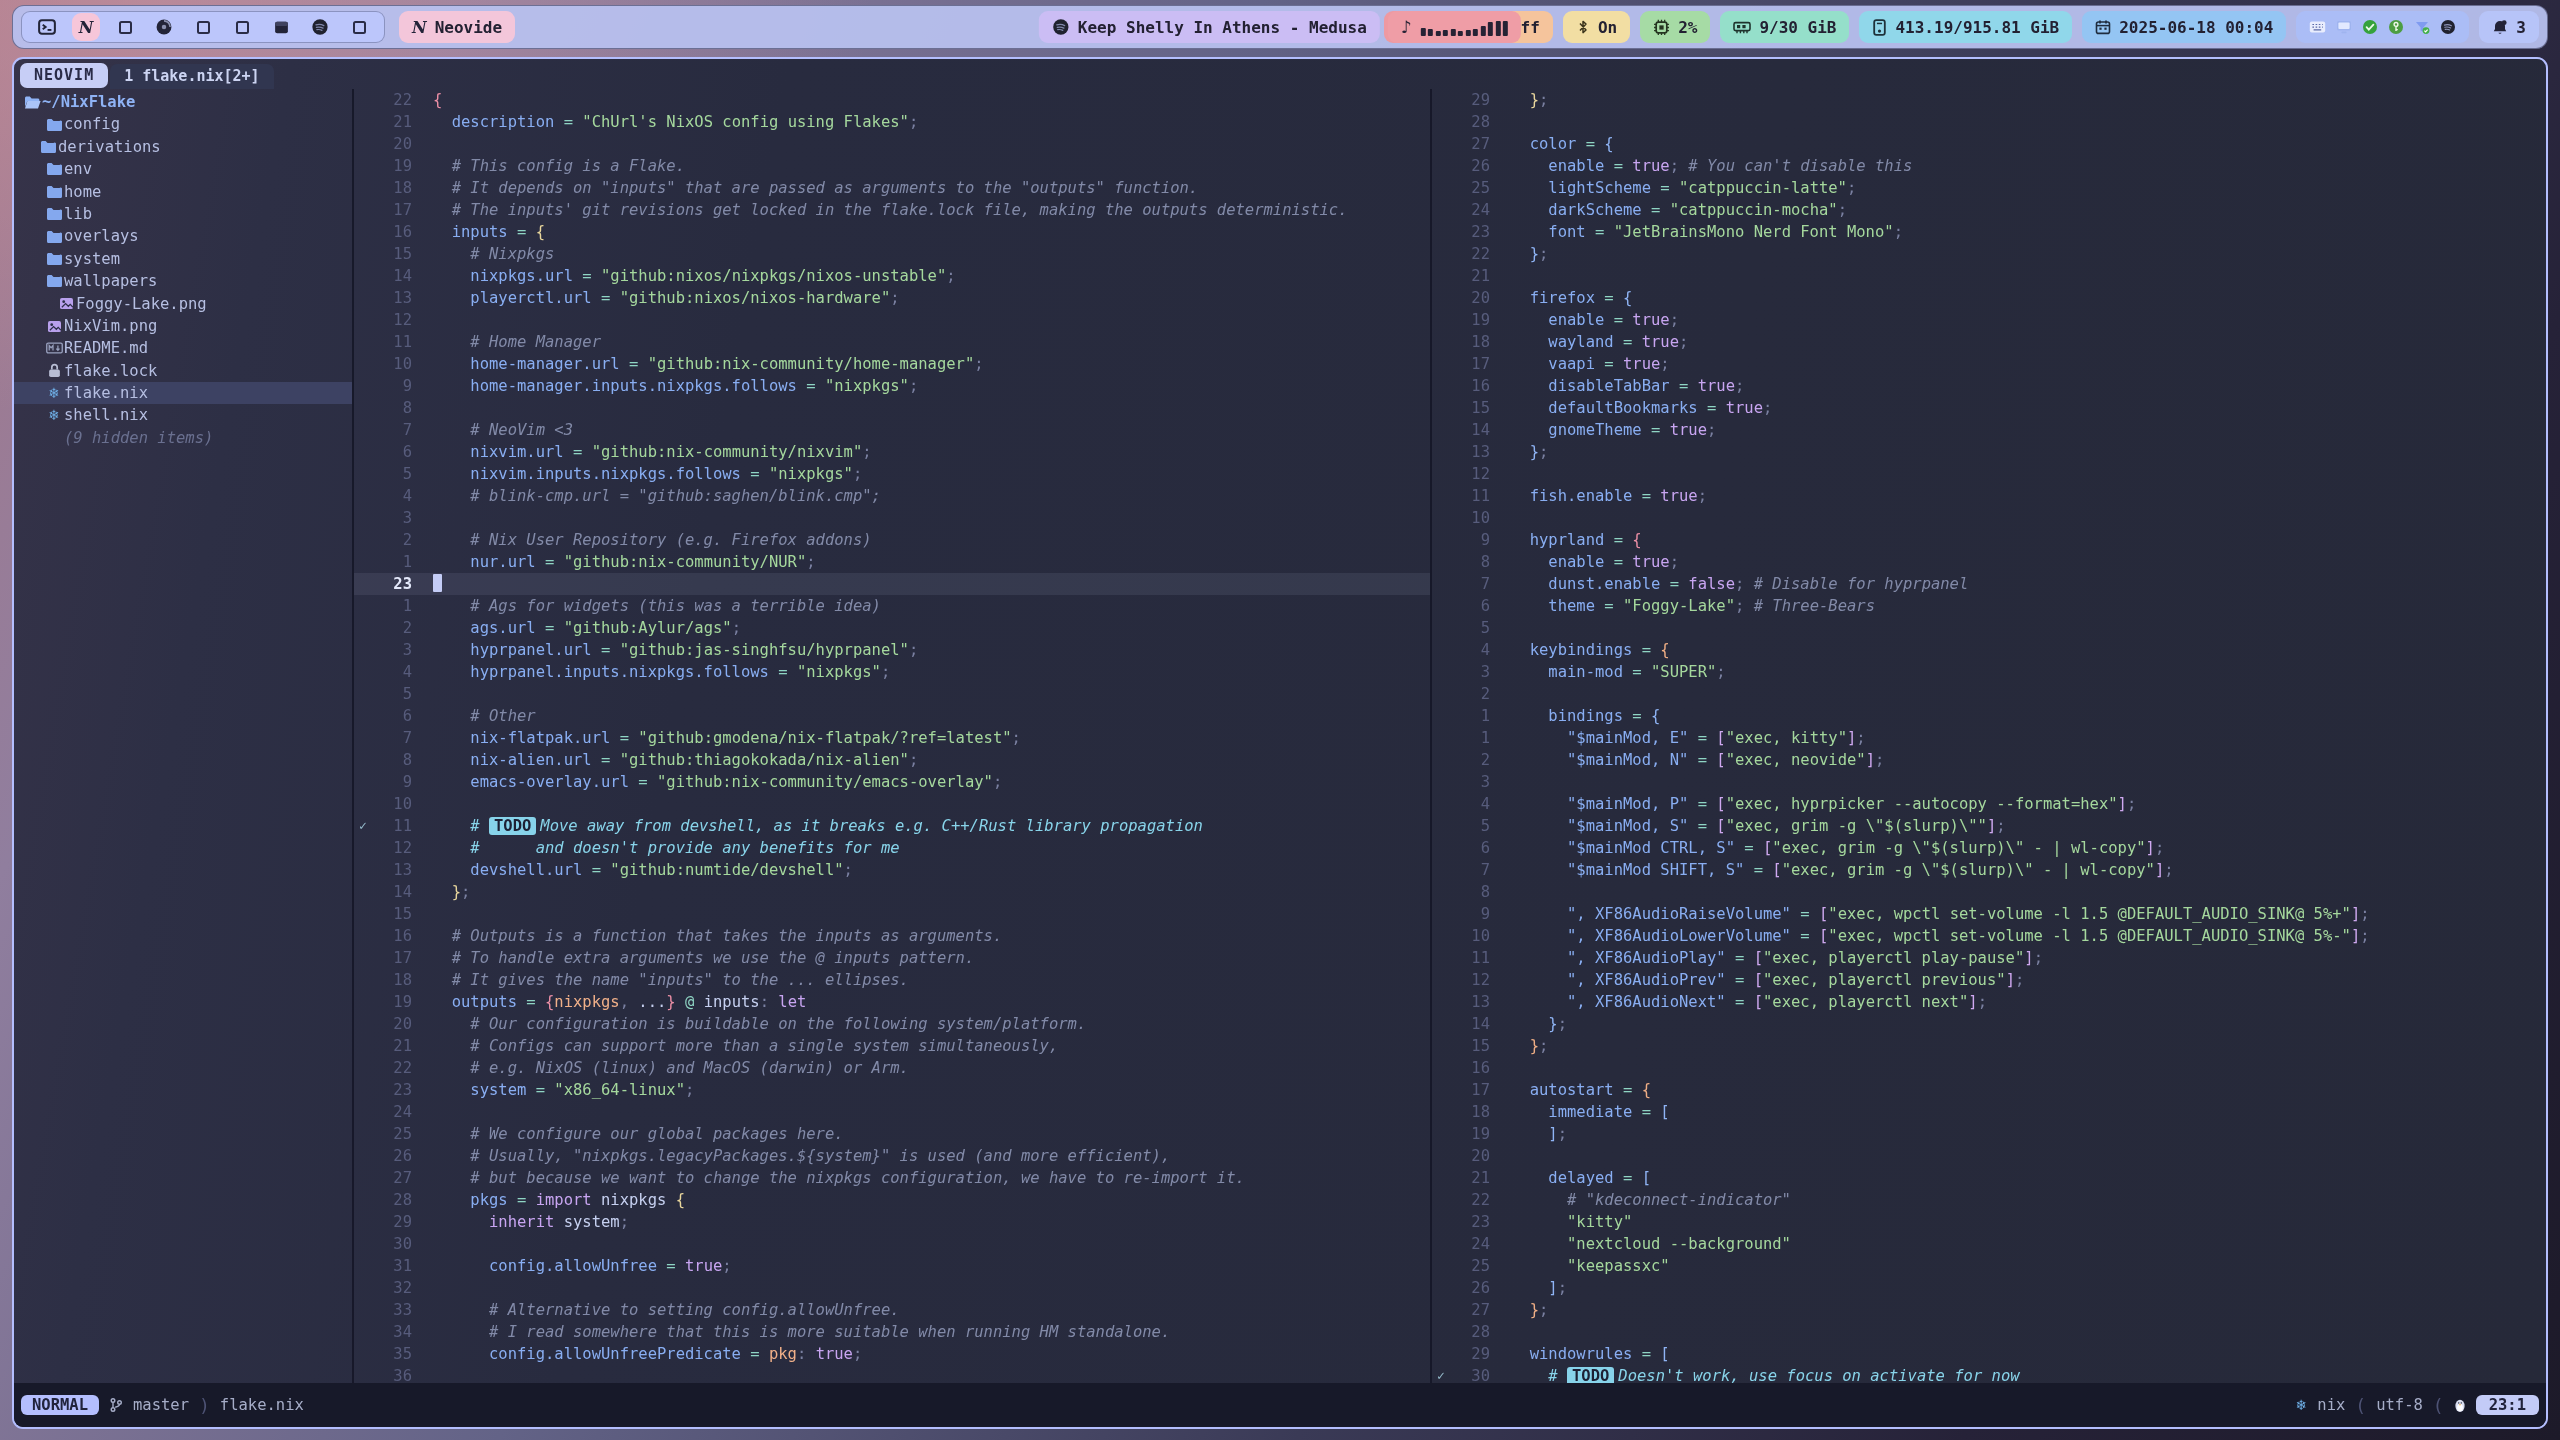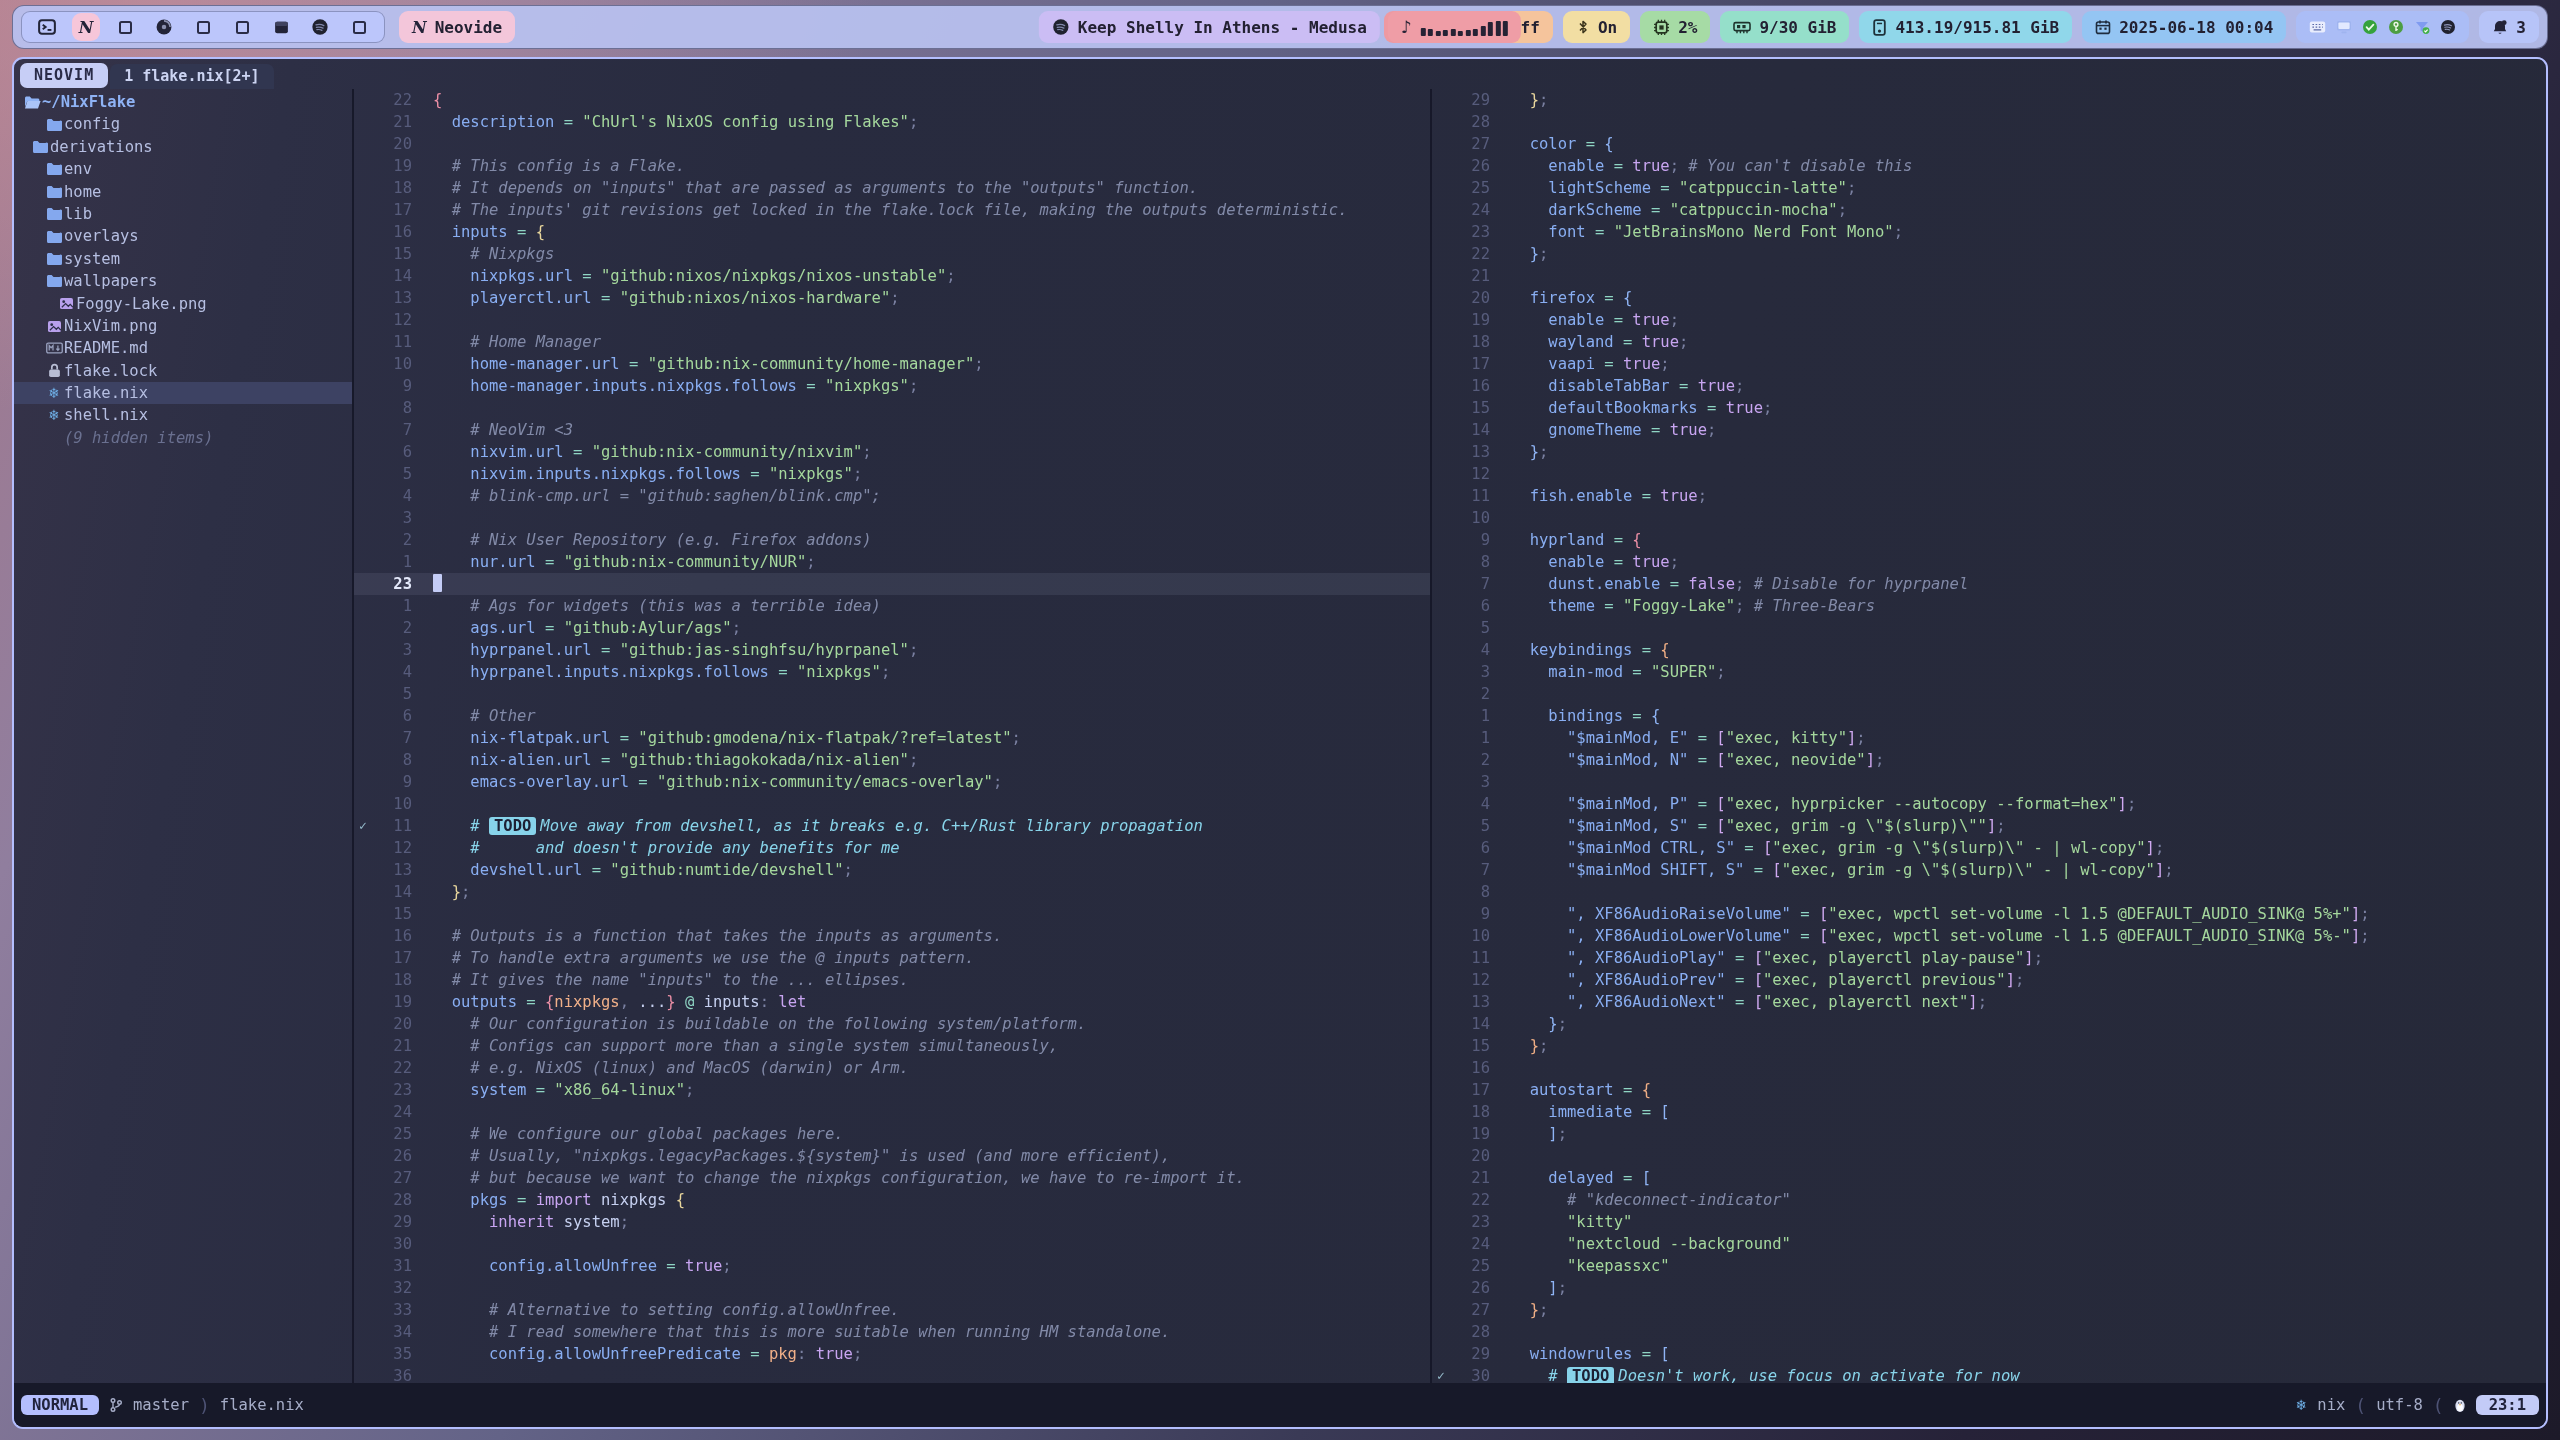--- a/index.html
+++ b/index.html
@@ -294,21 +294,21 @@
     <div class="sidebar" id="tree">
         <div class="trow root  " style="padding-left:8px">
     <span class="tic"><svg width="17" height="15" viewBox="0 0 17 14">
               <path d="M1 2.6C1 1.7 1.7 1 2.6 1h3.2l1.8 2h6.2c.9 0 1.6.7 1.6 1.6v.9H3.4L1 11.6z" fill="#8fb3f5"></path>
               <path d="M3.4 5.5h13.2L14 13H1z" fill="#aac4f8"></path>
             </svg></span><span>~/NixFlake</span></div>
         <div class="trow   " style="padding-left:30px">
     <span class="tic"><svg width="16" height="14" viewBox="0 0 16 14">
               <path d="M1 2.5C1 1.7 1.7 1 2.5 1h3.1l1.9 2h6A1.5 1.5 0 0116 4.5v7A1.5 1.5 0 0114.5 13h-12A1.5 1.5 0 011 11.5z" fill="#84a8ee"></path>
             </svg></span><span>config</span></div>
-        <div class="trow   " style="padding-left:16px">
+        <div class="trow   " style="padding-left:24px">
     <span class="tic"><svg width="16" height="14" viewBox="0 0 16 14">
               <path d="M1 2.5C1 1.7 1.7 1 2.5 1h3.1l1.9 2h6A1.5 1.5 0 0116 4.5v7A1.5 1.5 0 0114.5 13h-12A1.5 1.5 0 011 11.5z" fill="#84a8ee"></path>
             </svg></span><span>derivations</span></div>
         <div class="trow   " style="padding-left:30px">
     <span class="tic"><svg width="16" height="14" viewBox="0 0 16 14">
               <path d="M1 2.5C1 1.7 1.7 1 2.5 1h3.1l1.9 2h6A1.5 1.5 0 0116 4.5v7A1.5 1.5 0 0114.5 13h-12A1.5 1.5 0 011 11.5z" fill="#84a8ee"></path>
             </svg></span><span>env</span></div>
         <div class="trow   " style="padding-left:30px">
     <span class="tic"><svg width="16" height="14" viewBox="0 0 16 14">
               <path d="M1 2.5C1 1.7 1.7 1 2.5 1h3.1l1.9 2h6A1.5 1.5 0 0116 4.5v7A1.5 1.5 0 0114.5 13h-12A1.5 1.5 0 011 11.5z" fill="#84a8ee"></path>

